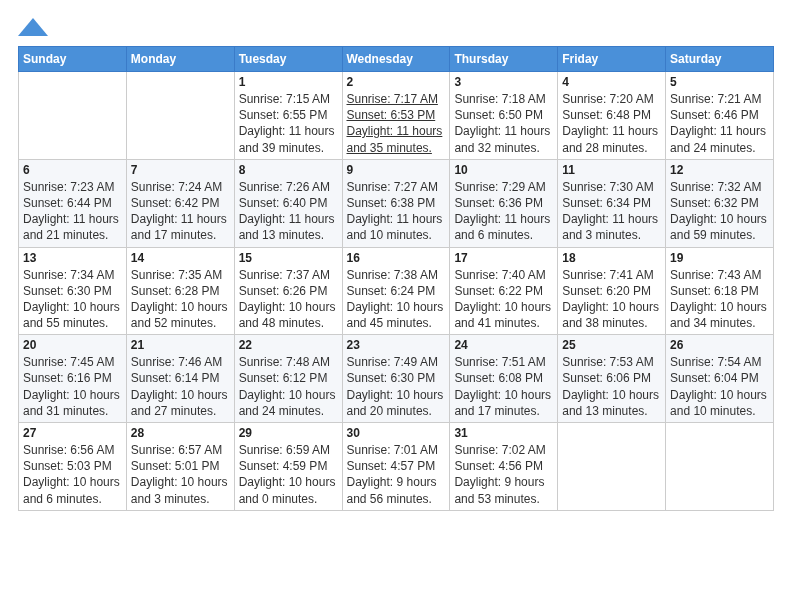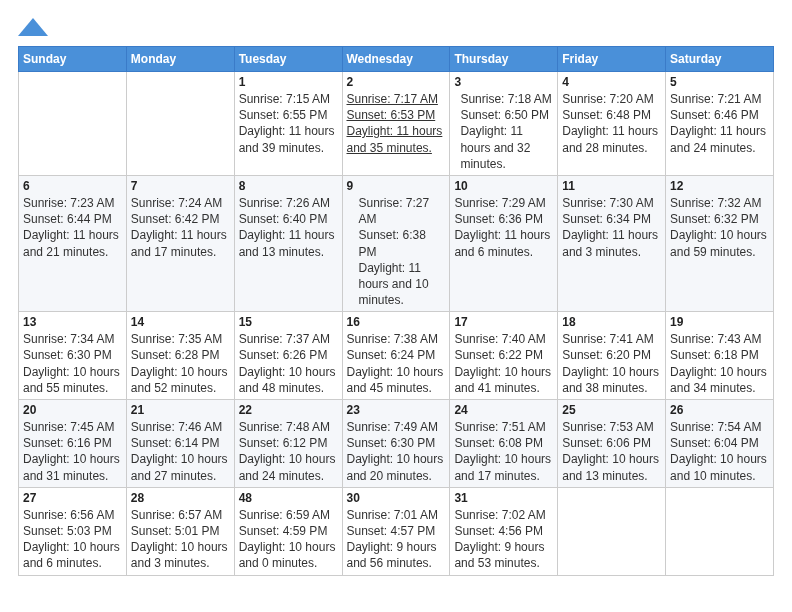--- a/index.html
+++ b/index.html
@@ -149,21 +149,21 @@
 Daylight: 11 hours and 39 minutes.</div>
           </td>
           <td>
             <span class="day-num">2</span>
             <div class="day-info" style="white-space: pre-line; text-decoration: underline;">Sunrise: 7:17 AM
 Sunset: 6:53 PM
 Daylight: 11 hours and 35 minutes.</div>
           </td>
           <td>
             <span class="day-num">3</span>
-            <div class="day-info" style="white-space: pre-line; margin-left: 6px;">Sunrise: 7:18 AM
+            <div class="day-info" style="white-space: pre-line;">Sunrise: 7:18 AM
 Sunset: 6:50 PM
 Daylight: 11 hours and 32 minutes.</div>
           </td>
           <td>
             <span class="day-num">4</span>
             <div class="day-info" style="white-space: pre-line;">Sunrise: 7:20 AM
 Sunset: 6:48 PM
 Daylight: 11 hours and 28 minutes.</div>
           </td>
           <td>
@@ -187,21 +187,21 @@
 Daylight: 11 hours and 17 minutes.</div>
           </td>
           <td>
             <span class="day-num">8</span>
             <div class="day-info" style="white-space: pre-line;">Sunrise: 7:26 AM
 Sunset: 6:40 PM
 Daylight: 11 hours and 13 minutes.</div>
           </td>
           <td>
             <span class="day-num">9</span>
-            <div class="day-info" style="white-space: pre-line; margin-left: 12px;">Sunrise: 7:27 AM
+            <div class="day-info" style="white-space: pre-line;">Sunrise: 7:27 AM
 Sunset: 6:38 PM
 Daylight: 11 hours and 10 minutes.</div>
           </td>
           <td>
             <span class="day-num">10</span>
             <div class="day-info" style="white-space: pre-line;">Sunrise: 7:29 AM
 Sunset: 6:36 PM
 Daylight: 11 hours and 6 minutes.</div>
           </td>
           <td>
@@ -312,21 +312,21 @@
 Sunset: 5:03 PM
 Daylight: 10 hours and 6 minutes.</div>
           </td>
           <td>
             <span class="day-num">28</span>
             <div class="day-info" style="white-space: pre-line;">Sunrise: 6:57 AM
 Sunset: 5:01 PM
 Daylight: 10 hours and 3 minutes.</div>
           </td>
           <td>
-            <span class="day-num">48</span>
+            <span class="day-num">29</span>
             <div class="day-info" style="white-space: pre-line;">Sunrise: 6:59 AM
 Sunset: 4:59 PM
 Daylight: 10 hours and 0 minutes.</div>
           </td>
           <td>
             <span class="day-num">30</span>
             <div class="day-info" style="white-space: pre-line;">Sunrise: 7:01 AM
 Sunset: 4:57 PM
 Daylight: 9 hours and 56 minutes.</div>
           </td>

